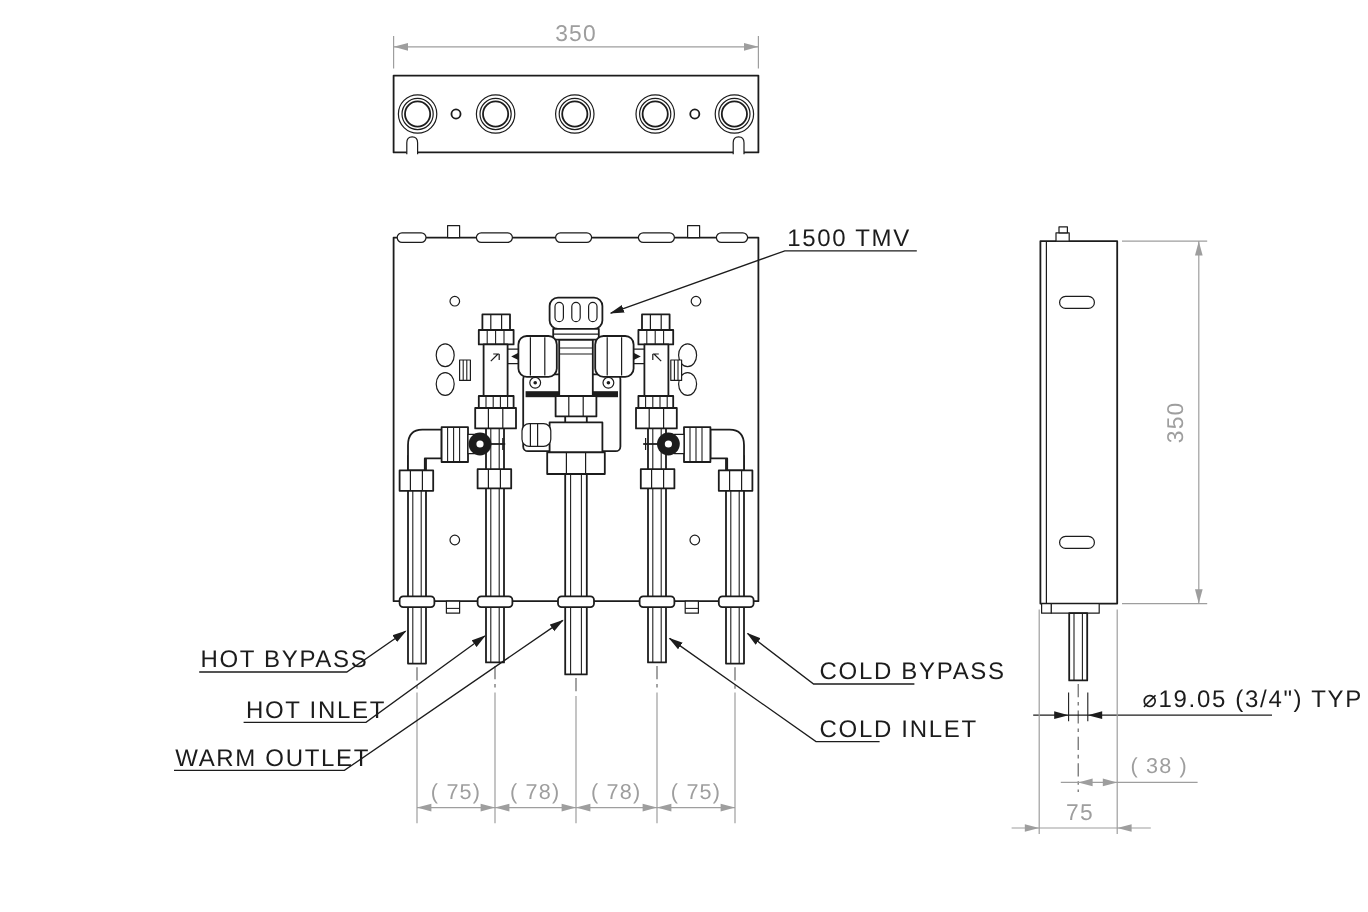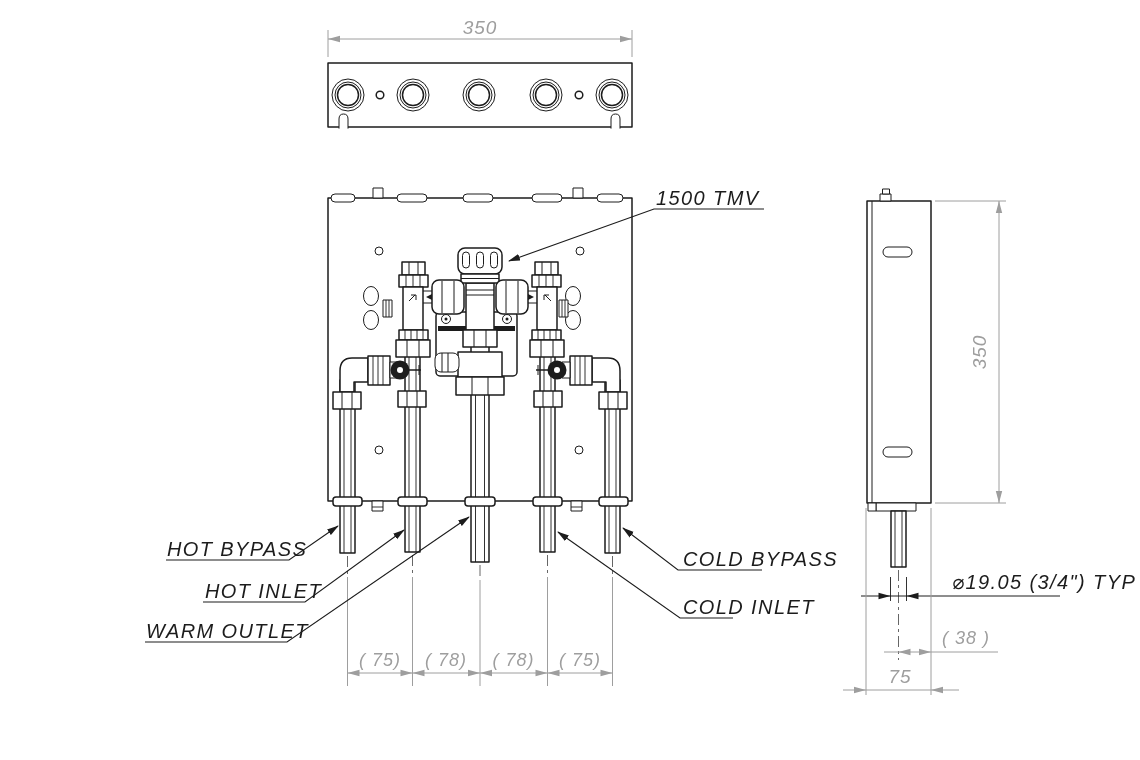--- a/index.html
+++ b/index.html
@@ -1,16 +1,16 @@
 <!DOCTYPE html>
 <html><head>
 <meta charset="utf-8">
 <style>
   html,body{margin:0;padding:0;background:#fff;}
-  .canvas{position:relative;width:1140px;height:760px;background:#ffffff;overflow:hidden;font-style:italic;}
+  .canvas{position:relative;width:1140px;height:760px;background:#ffffff;overflow:hidden;}
   svg{display:block;}
   text{font-family:"Liberation Sans","DejaVu Sans",sans-serif;}
   .lbl{fill:#1c1c1c;font-size:20px;letter-spacing:1.4px;}
   .dimt{fill:#9e9e9e;font-size:19px;letter-spacing:1px;}
   .dimt2{fill:#9e9e9e;font-size:18px;letter-spacing:1px;}
   .ln{stroke:#1c1c1c;fill:none;stroke-width:1.5;stroke-linejoin:round;}
   .ln2{stroke:#1c1c1c;fill:none;stroke-width:1;stroke-linejoin:round;}
   .lnt{stroke:#1c1c1c;fill:none;stroke-width:0.9;}
   .fw{fill:#ffffff;stroke:#1c1c1c;stroke-width:1.5;stroke-linejoin:round;}
   .fw2{fill:#ffffff;stroke:#1c1c1c;stroke-width:1;stroke-linejoin:round;}

